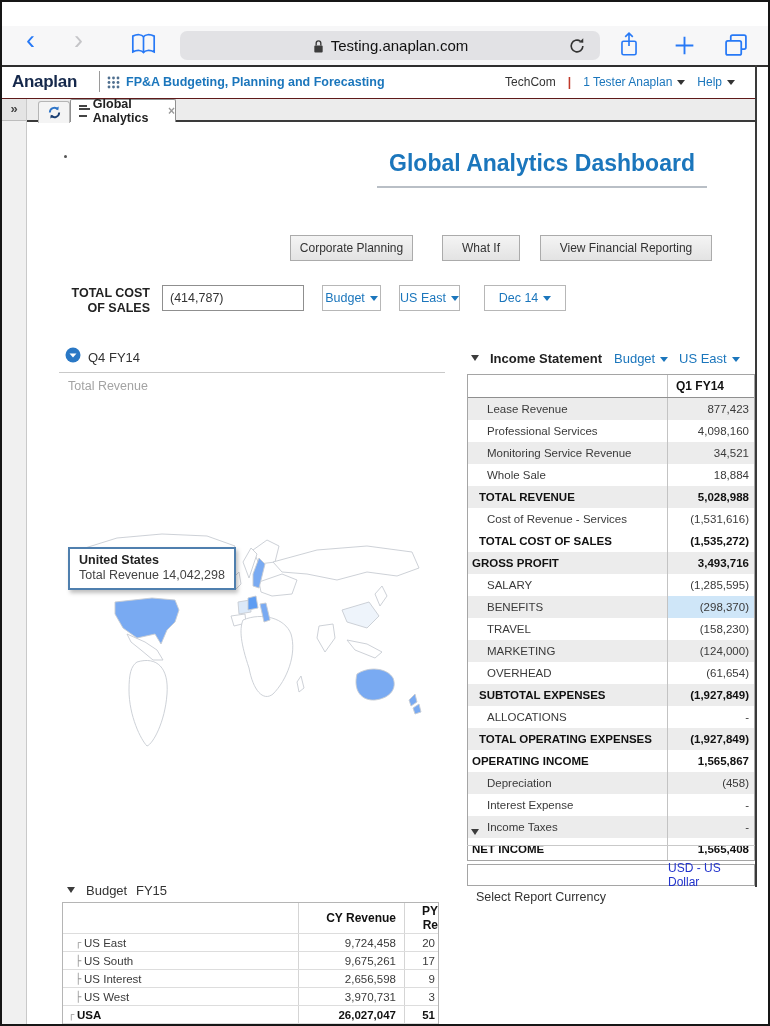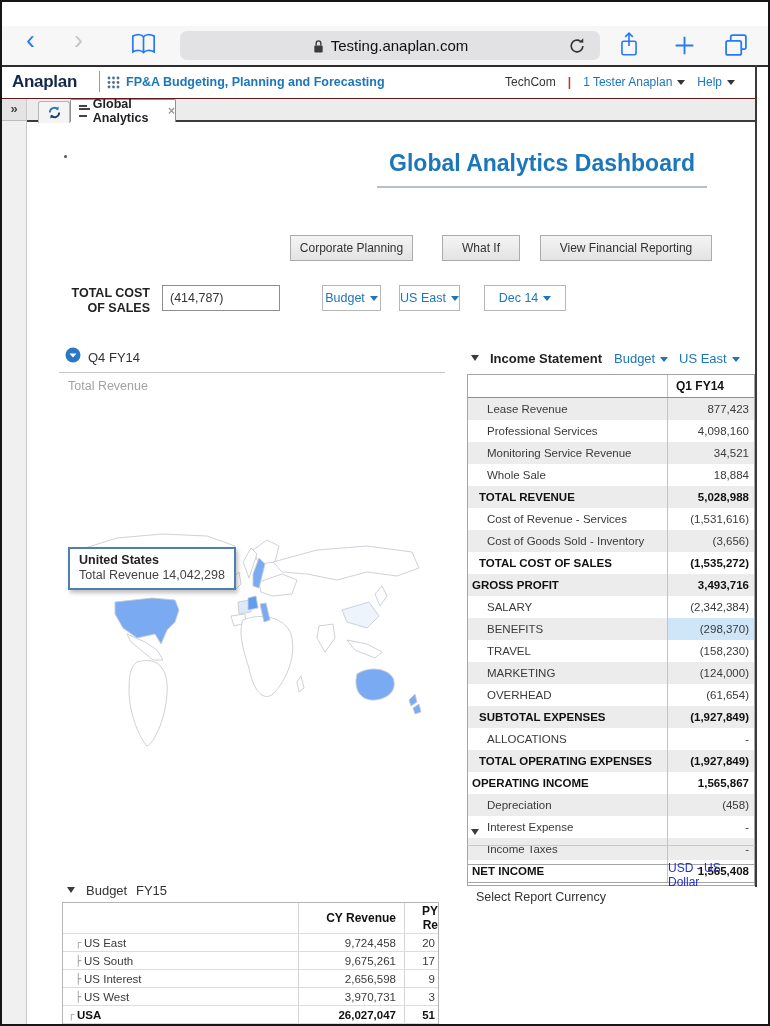--- a/index.html
+++ b/index.html
@@ -42,21 +42,21 @@
   .tablabel{font-size:12.5px;font-weight:bold;color:#222;}
   .tabclose{color:#9a9a9a;font-size:12px;font-weight:bold;}
   .rightborder{top:63px;left:753px;width:2px;height:822px;background:#3a3a3a;}
   
   .pagetitle{top:148px;left:375px;width:330px;text-align:center;font-size:23px;font-weight:bold;color:#1b76bc;}
   .titleline{top:184px;left:375px;width:330px;height:2px;background:#b9bfc6;}
   .dot{top:153px;left:62px;width:3px;height:3px;background:#555;border-radius:50%;}
   .navbtn{top:233px;height:26px;background:linear-gradient(#f4f4f4,#e3e3e3);border:1px solid #ababab;
           font-size:12px;color:#333;display:flex;align-items:center;justify-content:center;box-sizing:border-box;}
   .kpilabel{top:284px;left:52px;width:96px;text-align:right;font-size:12.5px;font-weight:bold;color:#222;line-height:15px;}
-  .kpiinput{top:283px;left:160px;width:118px;height:26px;border:1px solid #8f8f8f;box-sizing:border-box;background:#fff;
+  .kpiinput{top:283px;left:160px;width:142px;height:26px;border:1px solid #8f8f8f;box-sizing:border-box;background:#fff;
             font-size:12.5px;color:#333;display:flex;align-items:center;padding-left:7px;}
   .dropdown{top:283px;height:26px;border:1px solid #b7b7b7;background:#fff;box-sizing:border-box;
             display:flex;align-items:center;justify-content:center;font-size:12.5px;color:#1b76bc;}
   
   .secicon{top:345px;left:63px;}
   .seclabel{top:348px;left:86px;font-size:13px;color:#333;}
   .mapdivider{top:370px;left:57px;width:386px;height:1px;background:#c9c9c9;}
   .measure{top:377px;left:66px;font-size:12.5px;color:#a3a3a3;}
   .tooltip{top:545px;left:66px;background:#fff;border:2px solid #4f7fae;box-shadow:2px 3px 4px rgba(0,0,0,0.25);
            padding:4px 9px 6px 9px;white-space:nowrap;z-index:4;}
@@ -282,35 +282,31 @@
         <div class="c2">18,884</div>
       </div>
       <div class="is-row alt b">
         <div class="c1 ind1">TOTAL REVENUE</div>
         <div class="c2">5,028,988</div>
       </div>
       <div class="is-row">
         <div class="c1 ind2">Cost of Revenue - Services</div>
         <div class="c2">(1,531,616)</div>
       </div>
-      <div class="is-row alt">
-        <div class="c1 ind2">Cost of Goods Sold - Inventory</div>
-        <div class="c2">(3,656)</div>
-      </div>
       <div class="is-row b">
         <div class="c1 ind1">TOTAL COST OF SALES</div>
         <div class="c2">(1,535,272)</div>
       </div>
       <div class="is-row alt b">
         <div class="c1 ind0">GROSS PROFIT</div>
         <div class="c2">3,493,716</div>
       </div>
       <div class="is-row">
         <div class="c1 ind2">SALARY</div>
-        <div class="c2">(2,342,384)</div>
+        <div class="c2">(1,285,595)</div>
       </div>
       <div class="is-row alt sel">
         <div class="c1 ind2">BENEFITS</div>
         <div class="c2">(298,370)</div>
       </div>
       <div class="is-row">
         <div class="c1 ind2">TRAVEL</div>
         <div class="c2">(158,230)</div>
       </div>
       <div class="is-row alt">

